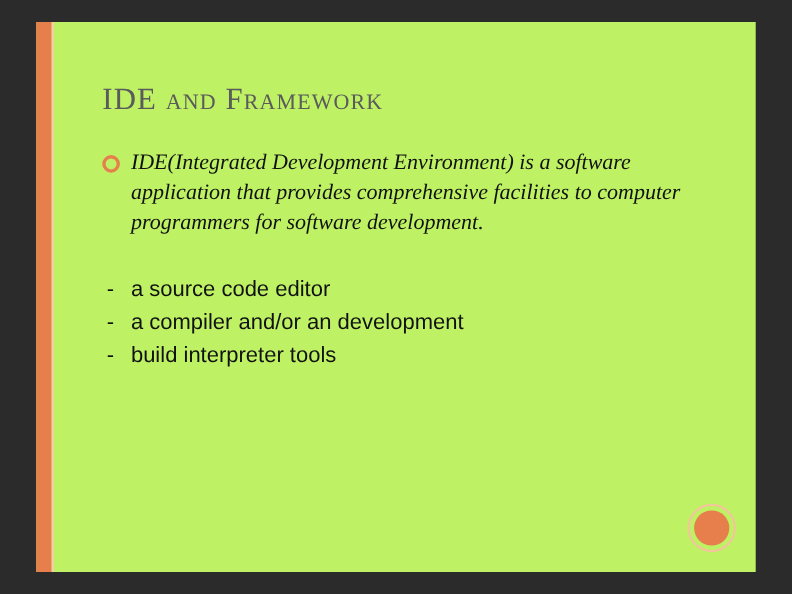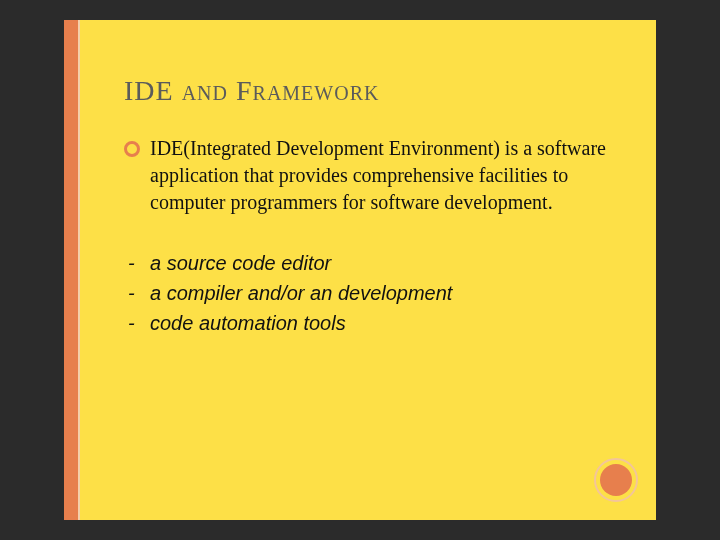--- a/index.html
+++ b/index.html
@@ -6,23 +6,23 @@
     margin: 0;
     padding: 0;
     width: 720px;
     height: 540px;
     background: #2b2b2b;
     font-family: Georgia, 'Times New Roman', serif;
   }
   .slide {
     position: relative;
     margin: 20px auto;
-    width: 592px;
+    width: 654px;
     height: 500px;
-    background: #fde047;
+    background: #bef264;
     box-sizing: border-box;
   }
   .left-stripe {
     position: absolute;
     left: 0;
     top: 0;
     bottom: 0;
     width: 14px;
     background: #e77f4d;
   }
@@ -45,20 +45,21 @@
     font-weight: normal;
     font-size: 28px;
     color: #5b5b5b;
     letter-spacing: 1px;
     font-variant: small-caps;
   }
   .ring-list {
     list-style: none;
     padding: 0;
     margin: 0 0 32px 0;
+    font-style: italic;
   }
   .ring-list li {
     position: relative;
     padding-left: 26px;
     font-size: 20px;
     line-height: 1.35;
     color: #111;
   }
   .ring-list li::before {
     content: '';
@@ -76,21 +77,20 @@
     padding: 0;
     margin: 0;
   }
   .dash-list li {
     position: relative;
     padding-left: 26px;
     font-size: 20px;
     line-height: 1.5;
     color: #111;
     font-family: Arial, Helvetica, sans-serif;
-    font-style: italic;
   }
   .dash-list li::before {
     content: '-';
     position: absolute;
     left: 4px;
     top: 0;
     color: #111;
   }
   .corner-circle {
     position: absolute;
@@ -125,21 +125,21 @@
   <div class="content">
     <h1 class="title">IDE and Framework</h1>
 
     <ul class="ring-list">
       <li>IDE(Integrated Development Environment) is a software application that provides comprehensive facilities to computer programmers for software development.</li>
     </ul>
 
     <ul class="dash-list">
       <li>a source code editor</li>
       <li>a compiler and/or an development</li>
-      <li>code automation tools</li>
+      <li>build interpreter tools</li>
     </ul>
   </div>
 
   <div class="corner-circle">
     <div class="outer"></div>
     <div class="inner"></div>
   </div>
 </div>
 
 </body></html>

